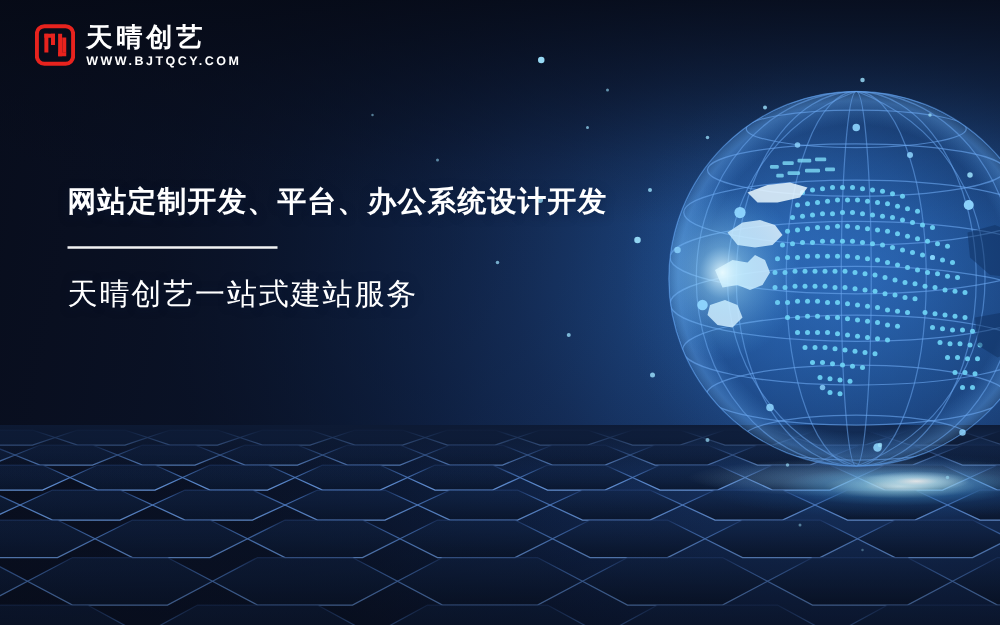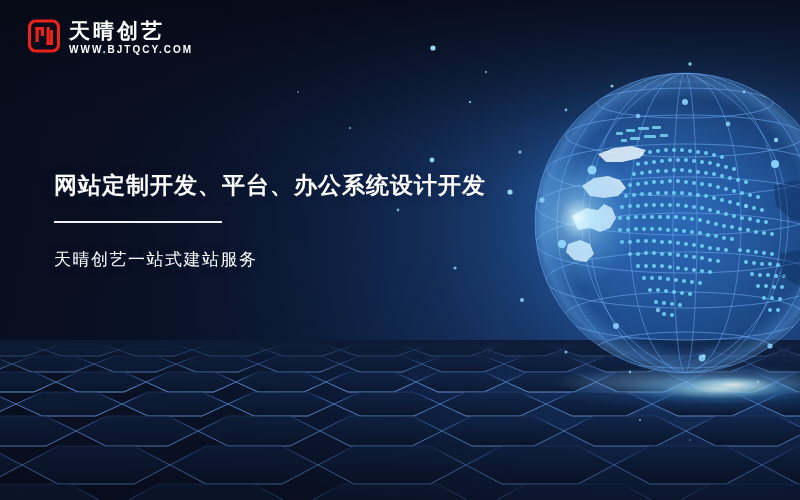--- a/index.html
+++ b/index.html
@@ -189,21 +189,21 @@
     font-weight: 700;
     font-size: 50px;
     line-height: 60px;
     color: #ffffff;
     letter-spacing: 2px;
     white-space: nowrap;
     text-shadow: 0 1px 10px rgba(10,25,60,0.55);
   }
 
   .subhead {
-    margin-top: 32px;
+    margin-top: 8px;
     font-family: "Liberation Sans", sans-serif;
     font-weight: 700;
     font-size: 23px;
     line-height: 30px;
     color: #ffffff;
     letter-spacing: 1px;
     white-space: nowrap;
     text-shadow: 0 1px 8px rgba(10,25,60,0.5);
   }
 
@@ -212,21 +212,21 @@
     width: 168px;
     height: 2px;
     background: #ffffff;
     opacity: 0.95;
   }
 
   .tagline {
     margin-top: 21px;
     font-family: "Liberation Sans", sans-serif;
     font-weight: 400;
-    font-size: 17px;
+    font-size: 24px;
     line-height: 32px;
     color: #ffffff;
     letter-spacing: 1.5px;
     white-space: nowrap;
     text-shadow: 0 1px 8px rgba(10,25,60,0.5);
   }
 </style>
 </head>
 <body>
 

